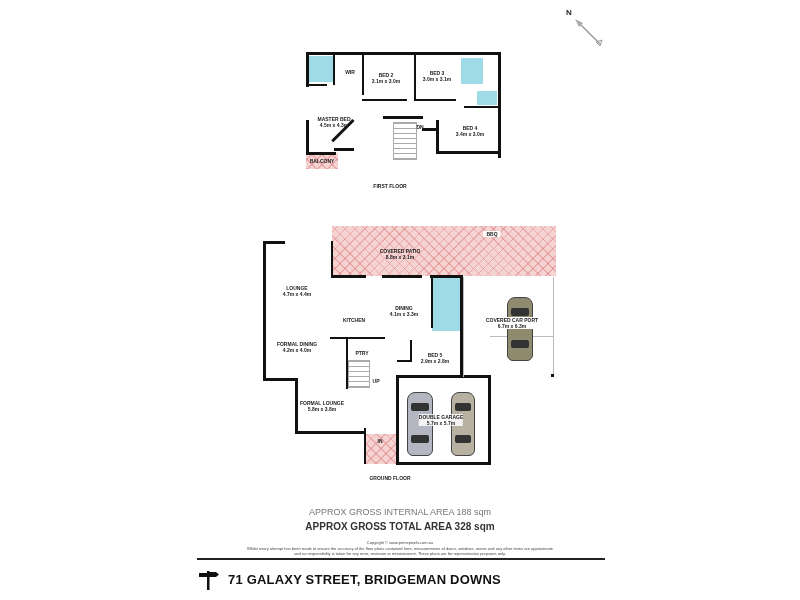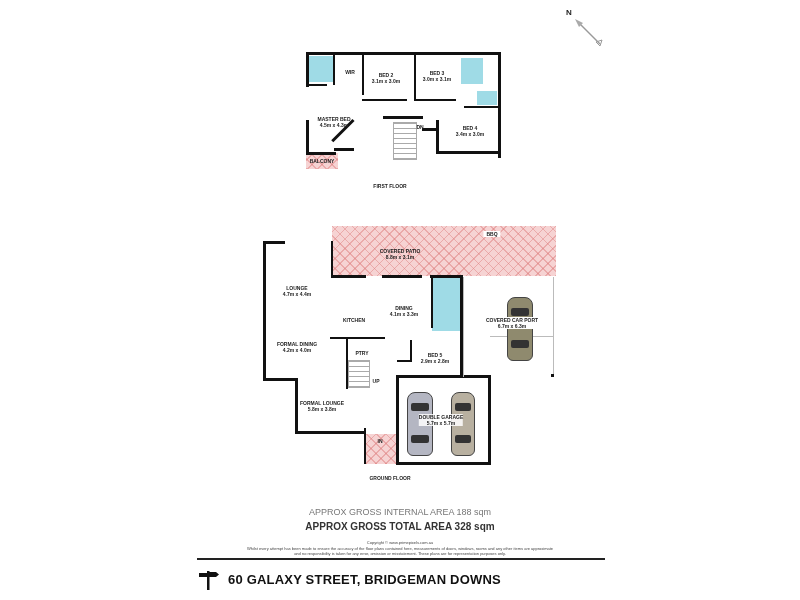--- a/index.html
+++ b/index.html
@@ -188,13 +188,13 @@
 <div class="copy" style="top:540px;">Copyright © www.primepixels.com.au</div>
 <div class="copy" style="top:546px;">Whilst every attempt has been made to ensure the accuracy of the floor plans contained here, measurements of doors, windows, rooms and any other items are approximate</div>
 <div class="copy" style="top:551px;">and no responsibility is taken for any error, omission or misstatement. These plans are for representation purposes only.</div>
 <div class="hr"></div>
 
 <svg width="20" height="22" style="position:absolute;left:199px;top:569px;">
   <rect x="8" y="2" width="2.5" height="19" fill="#111"></rect>
   <polygon points="0,4 8,4 8,8 0,8" fill="#111"></polygon>
   <polygon points="10,3 17,3 20,5.5 17,8 10,8" fill="#111"></polygon>
 </svg>
-<div class="addr">60 GALAXY STREET, BRIDGEMAN DOWNS</div>
+<div class="addr">71 GALAXY STREET, BRIDGEMAN DOWNS</div>
 
 </body></html>

